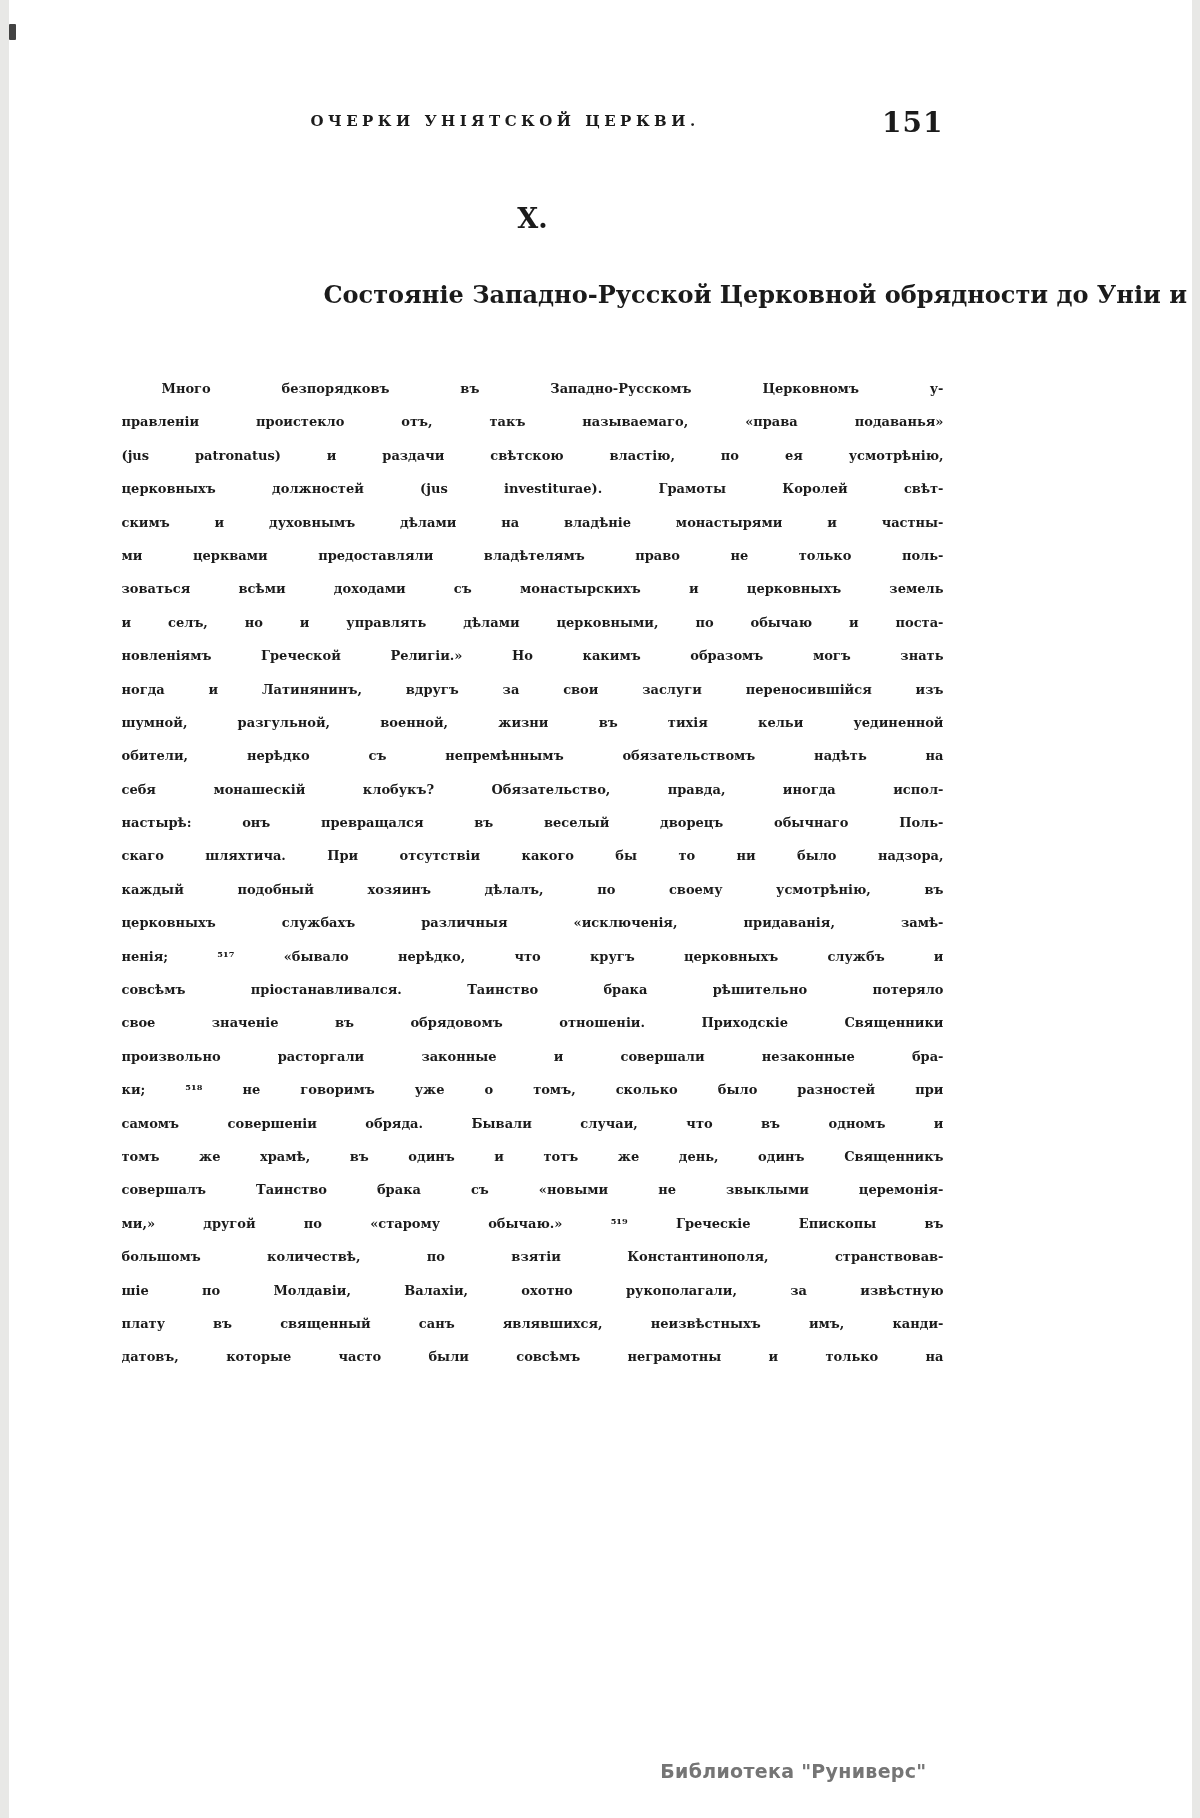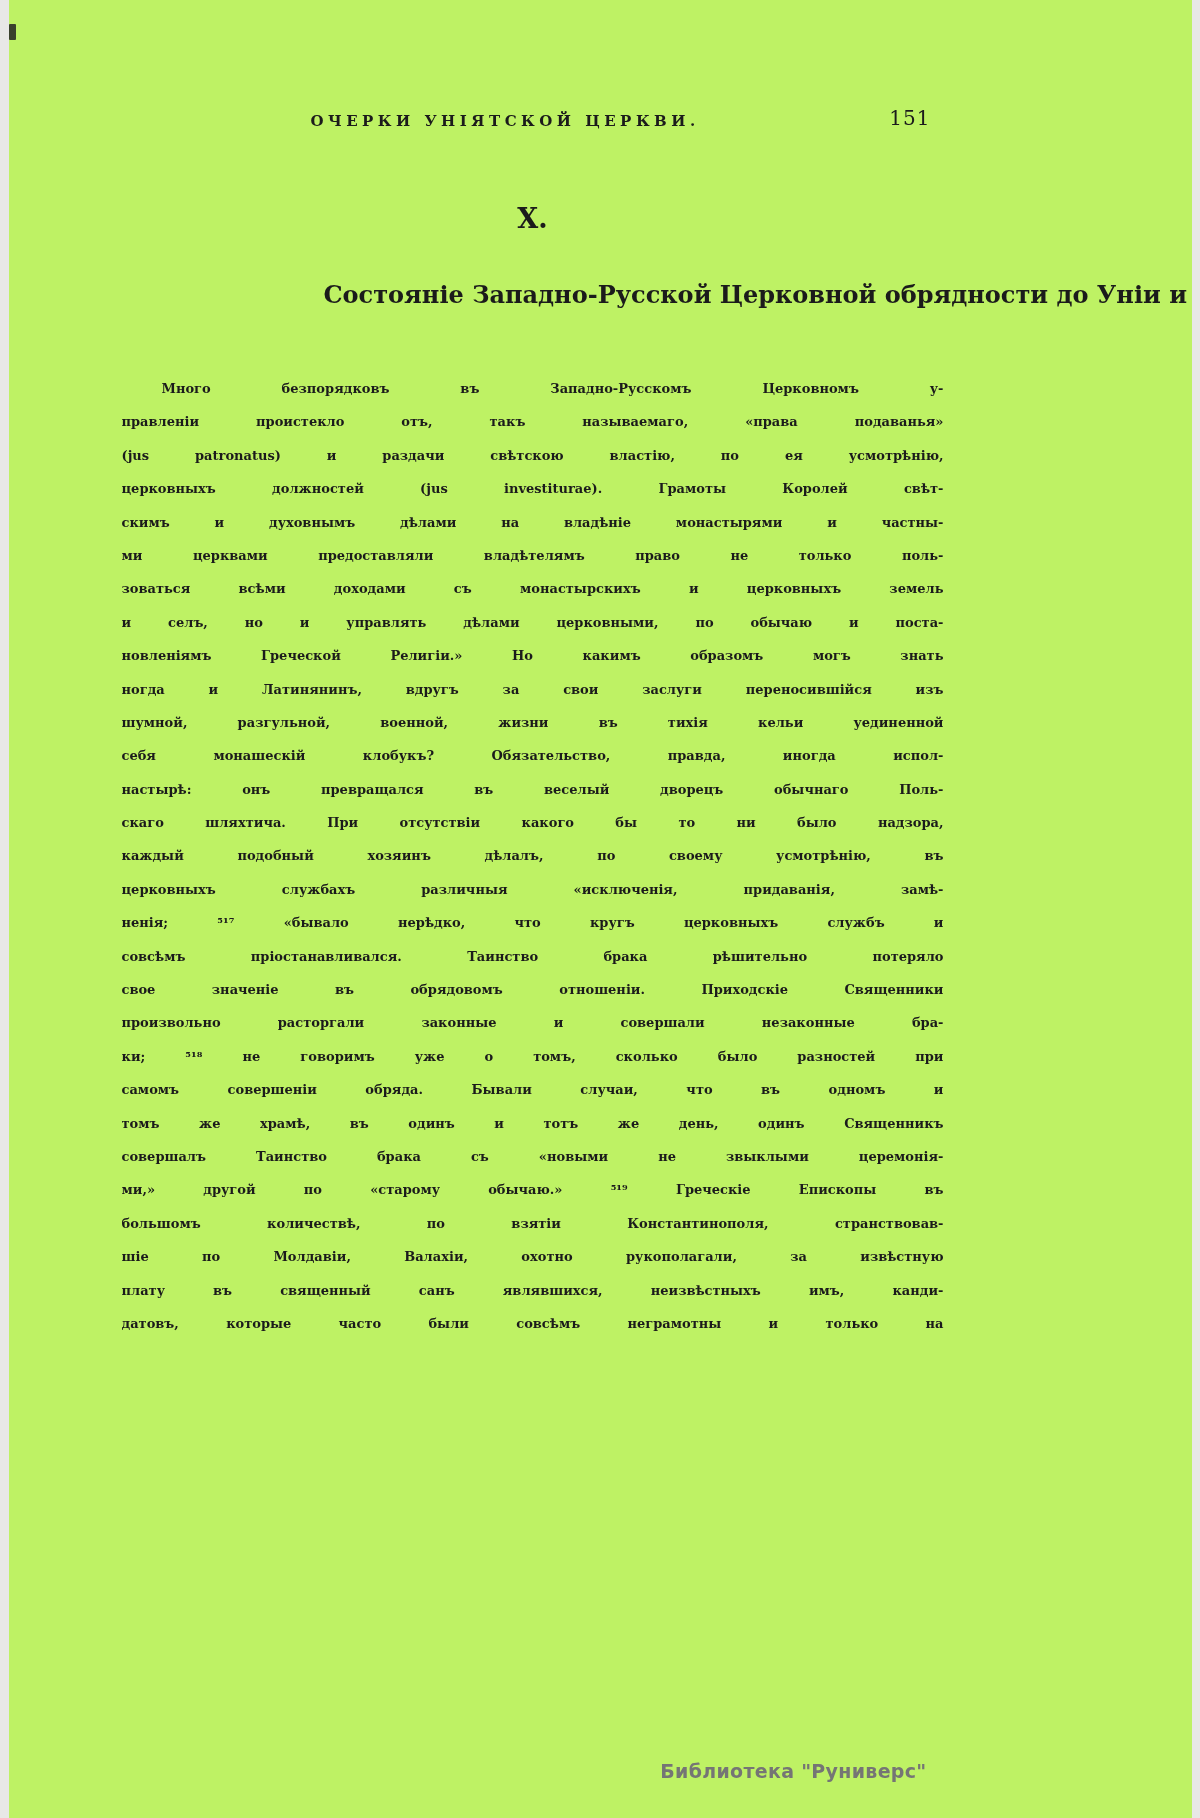--- a/index.html
+++ b/index.html
@@ -1,21 +1,21 @@
 <!DOCTYPE html>
 <html><head>
 <meta charset="utf-8">
 <style>
   html, body { margin: 0; padding: 0; background: #e8e8e6; }
   .page {
     position: relative;
     width: 1183px;
     height: 1818px;
     margin: 0 auto;
-    background: #bef264;
+    background: #ffffff;
     font-family: "DejaVu Serif", "Liberation Serif", serif;
     color: #1b1b1b;
     overflow: hidden;
   }
   .scan-mark {
     position: absolute;
     left: 0;
     top: 24px;
     width: 7px;
     height: 16px;
@@ -36,24 +36,24 @@
     right: 55px;
     top: 6px;
     text-align: center;
     font-size: 15px;
     font-weight: bold;
     letter-spacing: 4.5px;
     white-space: nowrap;
   }
   .page-number {
     position: absolute;
-    right: 13px;
+    right: 0;
     top: 0;
-    font-size: 20px;
-    font-weight: normal;
+    font-size: 28px;
+    font-weight: bold;
     letter-spacing: 1px;
   }
   .chapter {
     position: absolute;
     top: 203px;
     left: 113px;
     width: 822px;
     text-align: center;
     font-size: 27px;
     font-weight: bold;
@@ -118,20 +118,21 @@
       <div class="body-line">правленіи проистекло отъ, такъ называемаго, «права подаванья»</div>
       <div class="body-line">(jus patronatus) и раздачи свѣтскою властію, по ея усмотрѣнію,</div>
       <div class="body-line">церковныхъ должностей (jus investiturae). Грамоты Королей свѣт-</div>
       <div class="body-line">скимъ и духовнымъ дѣлами на владѣніе монастырями и частны-</div>
       <div class="body-line">ми церквами предоставляли владѣтелямъ право не только поль-</div>
       <div class="body-line">зоваться всѣми доходами съ монастырскихъ и церковныхъ земель</div>
       <div class="body-line">и селъ, но и управлять дѣлами церковными, по обычаю и поста-</div>
       <div class="body-line">новленіямъ Греческой Религіи.» Но какимъ образомъ могъ знать</div>
       <div class="body-line">ногда и Латинянинъ, вдругъ за свои заслуги переносившійся изъ</div>
       <div class="body-line">шумной, разгульной, военной, жизни въ тихія кельи уединенной</div>
+      <div class="body-line">обители, нерѣдко съ непремѣннымъ обязательствомъ надѣть на</div>
       <div class="body-line">себя монашескій клобукъ? Обязательство, правда, иногда испол-</div>
       <div class="body-line">настырѣ: онъ превращался въ веселый дворецъ обычнаго Поль-</div>
       <div class="body-line">скаго шляхтича. При отсутствіи какого бы то ни было надзора,</div>
       <div class="body-line">каждый подобный хозяинъ дѣлалъ, по своему усмотрѣнію, въ</div>
       <div class="body-line">церковныхъ службахъ различныя «исключенія, придаванія, замѣ-</div>
       <div class="body-line">ненія; ⁵¹⁷ «бывало нерѣдко, что кругъ церковныхъ службъ и</div>
       <div class="body-line">совсѣмъ пріостанавливался. Таинство брака рѣшительно потеряло</div>
       <div class="body-line">свое значеніе въ обрядовомъ отношеніи. Приходскіе Священники</div>
       <div class="body-line">произвольно расторгали законные и совершали незаконные бра-</div>
       <div class="body-line">ки; ⁵¹⁸ не говоримъ уже о томъ, сколько было разностей при</div>

